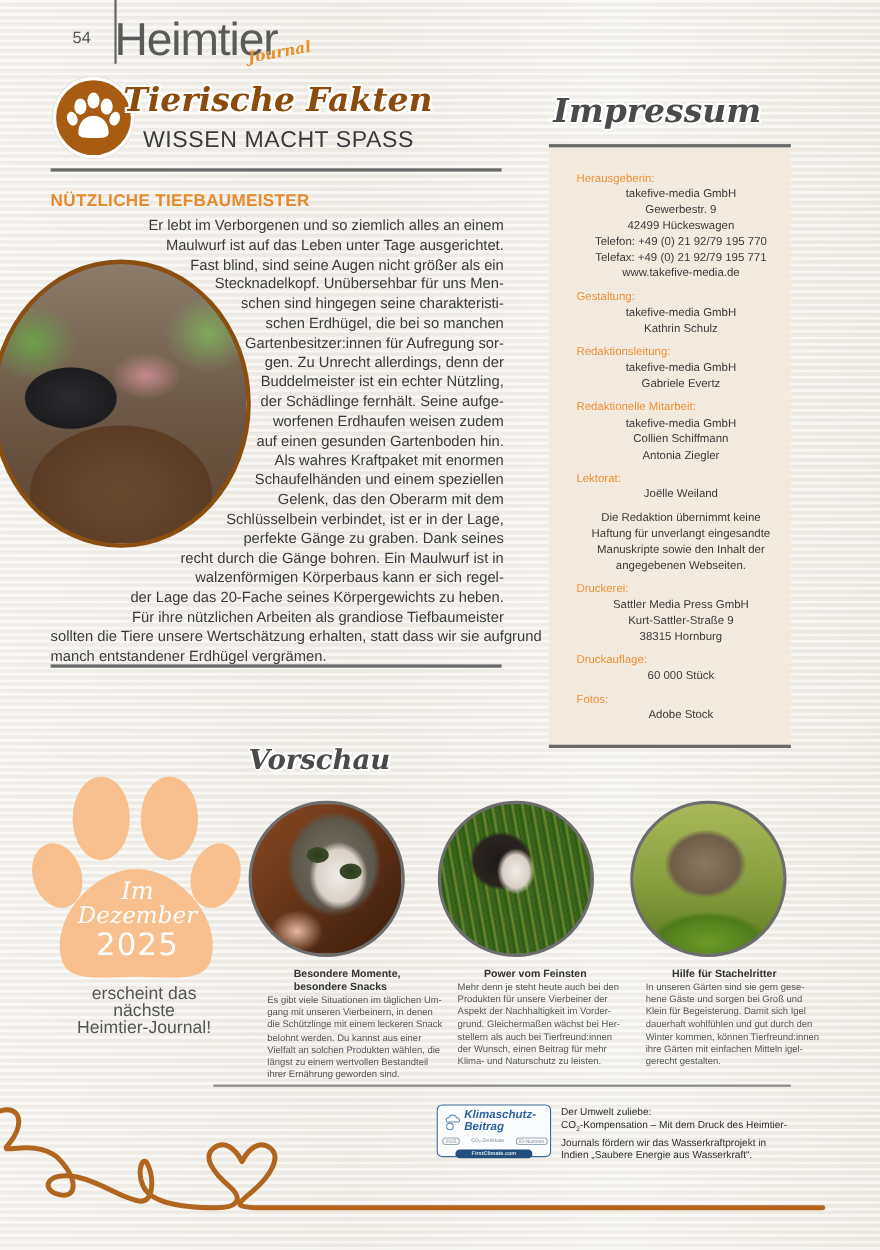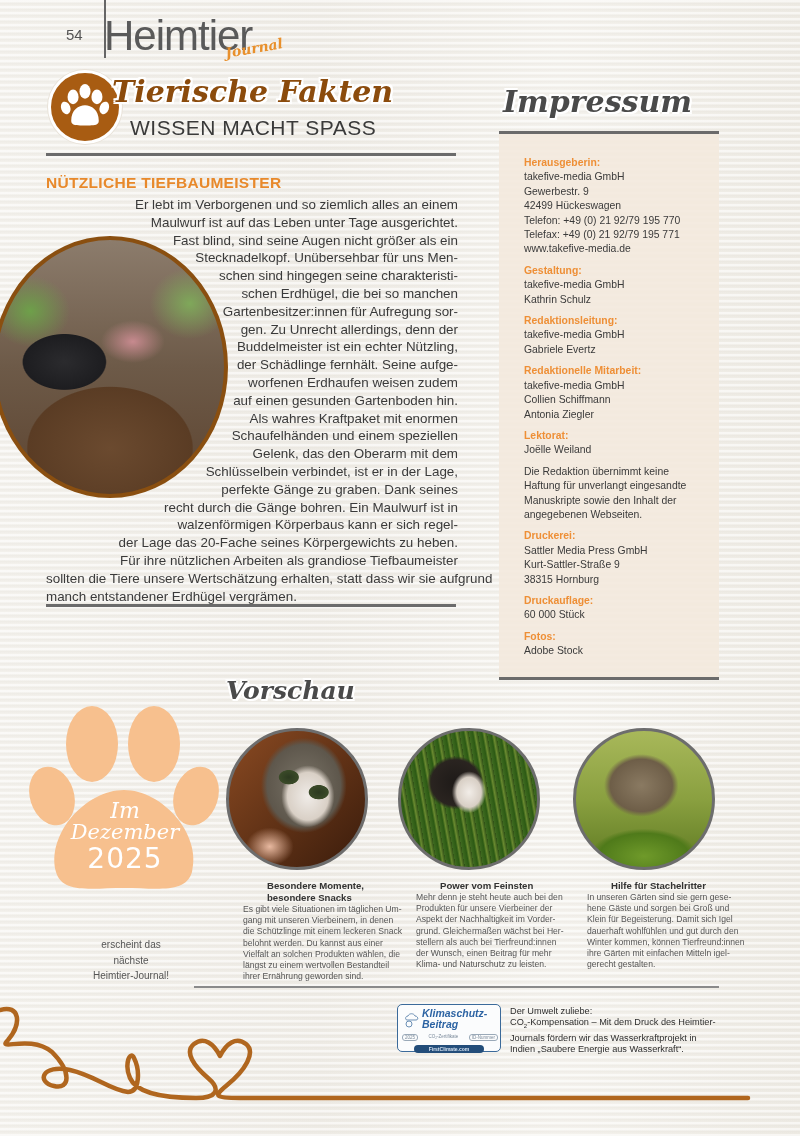--- a/index.html
+++ b/index.html
@@ -44,32 +44,32 @@
   .article-body .line { display: block; white-space: nowrap; }
   .rule-bottom-left { left: 46px; top: 604px; width: 410px; height: 3px; background: #6b6b6b; }
 
   
   .impressum-title { left: 503px; top: 84px; font-family: "DejaVu Serif", serif; font-style: italic; font-weight: bold; font-size: 30px; color: #4a4a4a; text-shadow: 2px 0 #fff, -2px 0 #fff, 0 2px #fff, 0 -2px #fff, 2px 2px #fff, -2px -2px #fff; }
   .impressum-rule-top { left: 499px; top: 131px; width: 220px; height: 3px; background: #6b6b6b; }
   .impressum-box { left: 499px; top: 134px; width: 220px; height: 544px; background: rgba(243,233,221,0.92); }
   .impressum-rule-bottom { left: 499px; top: 677px; width: 220px; height: 3px; background: #6b6b6b; }
   .impressum-content { left: 524px; top: 156px; width: 190px; font-family: "Liberation Sans", sans-serif; font-size: 10.4px; line-height: 14.4px; color: #3a3a3a; }
   .imp-block { margin-bottom: 7px; }
-  .imp-label { color: #ee8f36; font-weight: bold; display: block; }
-  .imp-line { display: block; white-space: nowrap; }
+  .imp-label { color: #ee8f36; font-weight: normal; display: block; }
+  .imp-line { display: block; white-space: nowrap; text-align: center; }
 
   
   .vorschau-title { left: 226px; top: 676px; font-family: "DejaVu Serif", serif; font-style: italic; font-weight: bold; font-size: 25px; color: #4a4a4a; text-shadow: 2px 0 #fff, -2px 0 #fff, 0 2px #fff, 0 -2px #fff, 2px 2px #fff, -2px -2px #fff; }
 
   .big-paw { left: 26px; top: 704px; width: 196px; height: 190px; }
   .paw-text { left: 40px; width: 170px; text-align: center; color: #fff; font-family: "DejaVu Serif", serif; font-style: italic; }
   .paw-text.im { top: 798px; font-size: 22px; }
   .paw-text.month { top: 820px; font-size: 21px; }
   .paw-text.year { top: 842px; font-size: 28px; font-style: normal; font-family: "DejaVu Sans", sans-serif; letter-spacing: 1px; }
-  .paw-caption { left: 56px; top: 896px; width: 150px; text-align: center; font-family: "Liberation Sans", sans-serif; font-size: 10px; line-height: 15.5px; color: #555; margin-top: 41px; }
+  .paw-caption { left: 56px; top: 896px; width: 150px; text-align: center; font-family: "Liberation Sans", sans-serif; font-size: 16px; line-height: 15.5px; color: #555; }
 
   .preview-photo { width: 142px; height: 142px; border-radius: 50%; border: 3px solid #6d6d6d; top: 728px; }
   .photo-cat { left: 226px;
     background:
       radial-gradient(ellipse 14% 10% at 44% 34%, #2c3a20 0%, #3a4a28 50%, transparent 55%),
       radial-gradient(ellipse 14% 10% at 66% 45%, #2c3a20 0%, #3a4a28 50%, transparent 55%),
       radial-gradient(ellipse 30% 35% at 58% 48%, #f0ece8 0%, #d9d0c6 50%, transparent 65%),
       radial-gradient(ellipse 45% 50% at 55% 40%, #7a7468 0%, #5e574c 60%, transparent 70%),
       radial-gradient(ellipse 25% 20% at 30% 85%, #e8b9a0 0%, transparent 70%),
       linear-gradient(135deg, #8a4a22 0%, #5a2e14 60%, #3a1c0c 100%);

